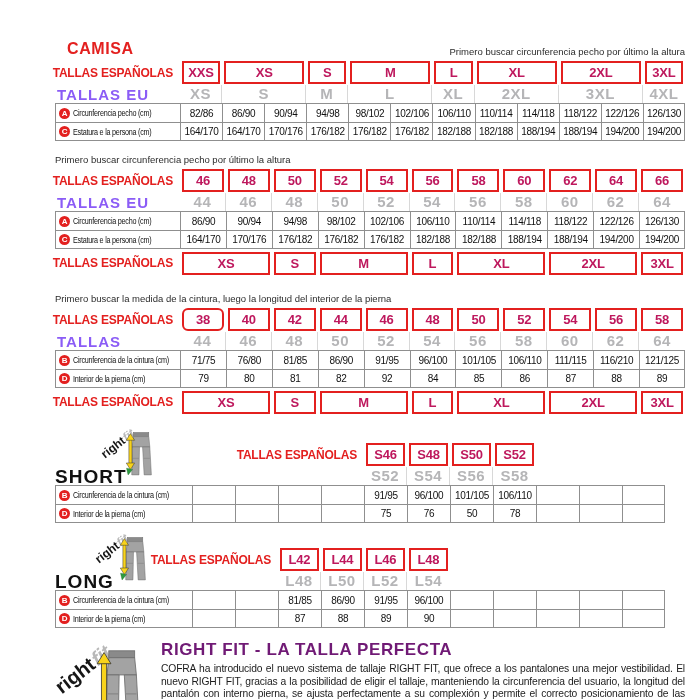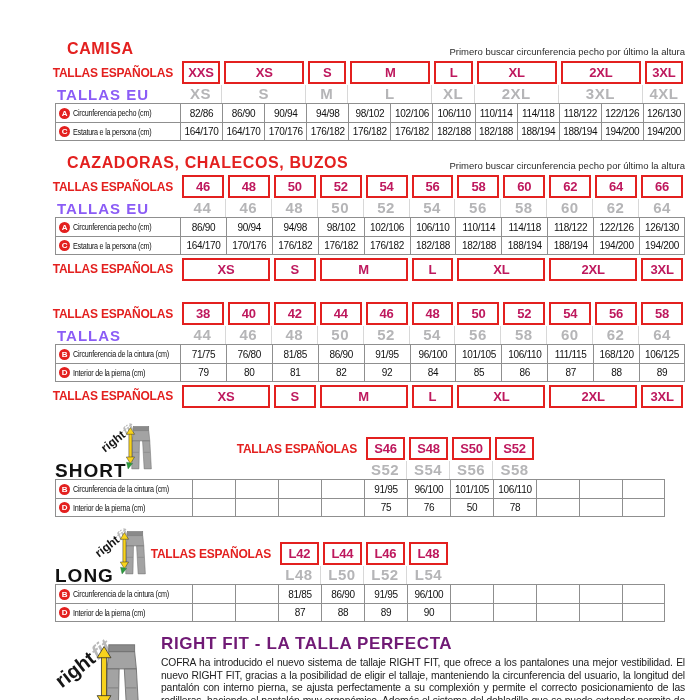--- a/index.html
+++ b/index.html
@@ -119,21 +119,20 @@
           <div class="dcell bl bt bb">182/188</div>
           <div class="dcell bl bt bb">188/194</div>
           <div class="dcell bl bt bb">188/194</div>
           <div class="dcell bl bt bb">194/200</div>
           <div class="dcell bl bt br bb">194/200</div>
         </div>
     </section>
 
     <section class="sec" id="cazadoras-sec">
       <div class="sec-head">
-        <div class="sec-title">CAZADORAS, CHALECOS, BUZOS</div>
         <div class="sec-note">Primero buscar circunferencia pecho por último la altura</div>
       </div>
       <div class="grid main" id="cazadoras-grid" style="grid-template-columns: 125px repeat(11, 1fr);">
           <div class="cl red-label">TALLAS ESPAÑOLAS</div>
           <div class="redbox" style="grid-column: span 1;">46</div>
           <div class="redbox" style="grid-column: span 1;">48</div>
           <div class="redbox" style="grid-column: span 1;">50</div>
           <div class="redbox" style="grid-column: span 1;">52</div>
           <div class="redbox" style="grid-column: span 1;">54</div>
           <div class="redbox" style="grid-column: span 1;">56</div>
@@ -190,24 +189,25 @@
           <div class="redbox" style="grid-column: span 2; margin-top: 3px;">M</div>
           <div class="redbox" style="grid-column: span 1; margin-top: 3px;">L</div>
           <div class="redbox" style="grid-column: span 2; margin-top: 3px;">XL</div>
           <div class="redbox" style="grid-column: span 2; margin-top: 3px;">2XL</div>
           <div class="redbox" style="grid-column: span 1; margin-top: 3px;">3XL</div>
         </div>
     </section>
 
     <section class="sec" id="pantalones-sec">
       <div class="sec-head">
+        <div class="sec-note">Primero buscar la medida de la cintura, luego la longitud del interior de la pierna</div>
       </div>
       <div class="grid main" id="pantalones-grid" style="grid-template-columns: 125px repeat(11, 1fr);">
           <div class="cl red-label">TALLAS ESPAÑOLAS</div>
-          <div class="redbox" style="grid-column: span 1;">38</div>
+          <div class="redbox" style="grid-column: span 1; border-radius: 6px;">38</div>
           <div class="redbox" style="grid-column: span 1;">40</div>
           <div class="redbox" style="grid-column: span 1;">42</div>
           <div class="redbox" style="grid-column: span 1;">44</div>
           <div class="redbox" style="grid-column: span 1;">46</div>
           <div class="redbox" style="grid-column: span 1;">48</div>
           <div class="redbox" style="grid-column: span 1;">50</div>
           <div class="redbox" style="grid-column: span 1;">52</div>
           <div class="redbox" style="grid-column: span 1;">54</div>
           <div class="redbox" style="grid-column: span 1;">56</div>
           <div class="redbox" style="grid-column: span 1;">58</div>
@@ -229,22 +229,22 @@
           </div>
           <div class="dcell bl bt">71/75</div>
           <div class="dcell bl bt">76/80</div>
           <div class="dcell bl bt">81/85</div>
           <div class="dcell bl bt">86/90</div>
           <div class="dcell bl bt">91/95</div>
           <div class="dcell bl bt">96/100</div>
           <div class="dcell bl bt">101/105</div>
           <div class="dcell bl bt">106/110</div>
           <div class="dcell bl bt">111/115</div>
-          <div class="dcell bl bt">168/120</div>
-          <div class="dcell bl bt br">106/125</div>
+          <div class="dcell bl bt">116/210</div>
+          <div class="dcell bl bt br">121/125</div>
           <div class="dcell dlabel bl bt bb">
             <div class="circ">D</div>
             <div class="dlabel-text">Interior de la pierna (cm)</div>
           </div>
           <div class="dcell bl bt bb">79</div>
           <div class="dcell bl bt bb">80</div>
           <div class="dcell bl bt bb">81</div>
           <div class="dcell bl bt bb">82</div>
           <div class="dcell bl bt bb">92</div>
           <div class="dcell bl bt bb">84</div>

